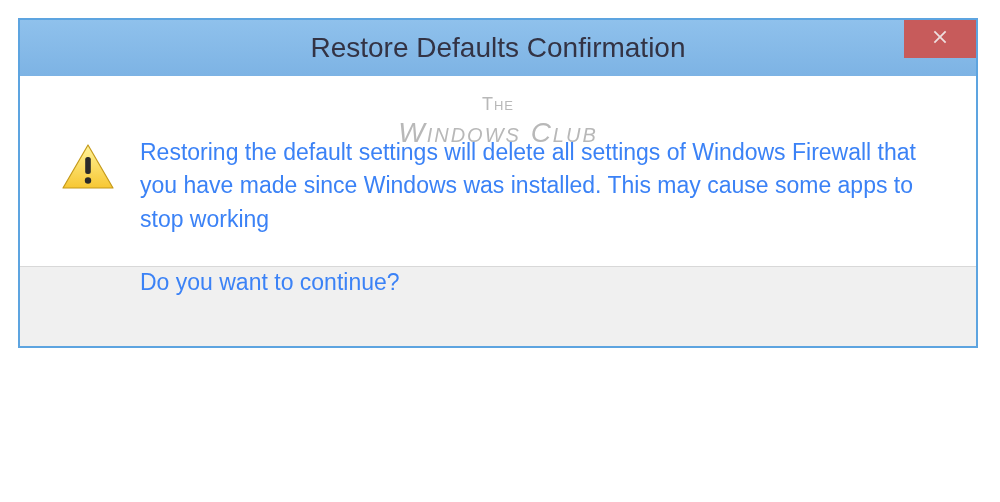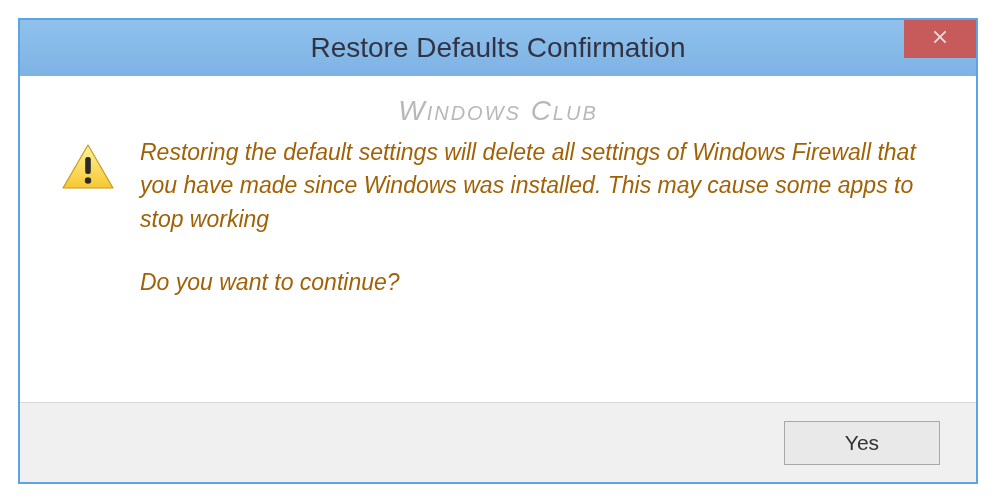--- a/index.html
+++ b/index.html
@@ -12,21 +12,21 @@
       background: #ffffff;
       width: 1000px;
       height: 502px;
       position: relative;
     }
     .dialog {
       position: absolute;
       top: 18px;
       left: 18px;
       width: 960px;
-      height: 466px;
+      height: 330px;
       border: 2px solid #5da4e0;
       background: #ffffff;
       display: flex;
       flex-direction: column;
     }
     .titlebar {
       background: #85b9e8;
       background: linear-gradient(to bottom, #8fc1ec, #7db3e4);
       height: 56px;
       position: relative;
@@ -95,24 +95,23 @@
       gap: 24px;
     }
     .warning-icon {
       flex-shrink: 0;
       width: 56px;
       height: 50px;
       margin-top: 6px;
     }
     .message-block {
       flex: 1;
-      color: #a16207;
+      color: #3b82f6;
       font-size: 23px;
       line-height: 1.45;
-      font-style: italic;
     }
     .message-para1 {
       margin-bottom: 30px;
     }
     .message-para2 {
     }
     .button-bar {
       height: 80px;
       background: #f0f0f0;
       border-top: 1px solid #d8d8d8;
@@ -147,20 +146,21 @@
         <svg viewBox="0 0 16 16" fill="none" stroke="#eedede" stroke-width="1.6">
           <line x1="3" y1="3" x2="13" y2="13"></line>
           <line x1="13" y1="3" x2="3" y2="13"></line>
         </svg>
       </span>
     </div>
   </div>
 
   <div class="body-area">
     <div class="watermark">
+      <div class="watermark-line1">The</div>
       <div class="watermark-line2">Windows Club</div>
     </div>
 
     <div class="content-row">
       <div class="warning-icon">
         <svg viewBox="0 0 56 50">
           <defs>
             <linearGradient id="yg" x1="0" y1="0" x2="0" y2="1">
               <stop offset="0%" stop-color="#fff39a"></stop>
               <stop offset="100%" stop-color="#f7c733"></stop>
@@ -172,15 +172,14 @@
         </svg>
       </div>
       <div class="message-block">
         <div class="message-para1">Restoring the default settings will delete all settings of Windows Firewall that you have made since Windows was installed. This may cause some apps to stop working</div>
         <div class="message-para2">Do you want to continue?</div>
       </div>
     </div>
   </div>
 
   <div class="button-bar">
-    <button class="btn">Yes</button>
   </div>
 </div>
 
 </body></html>

